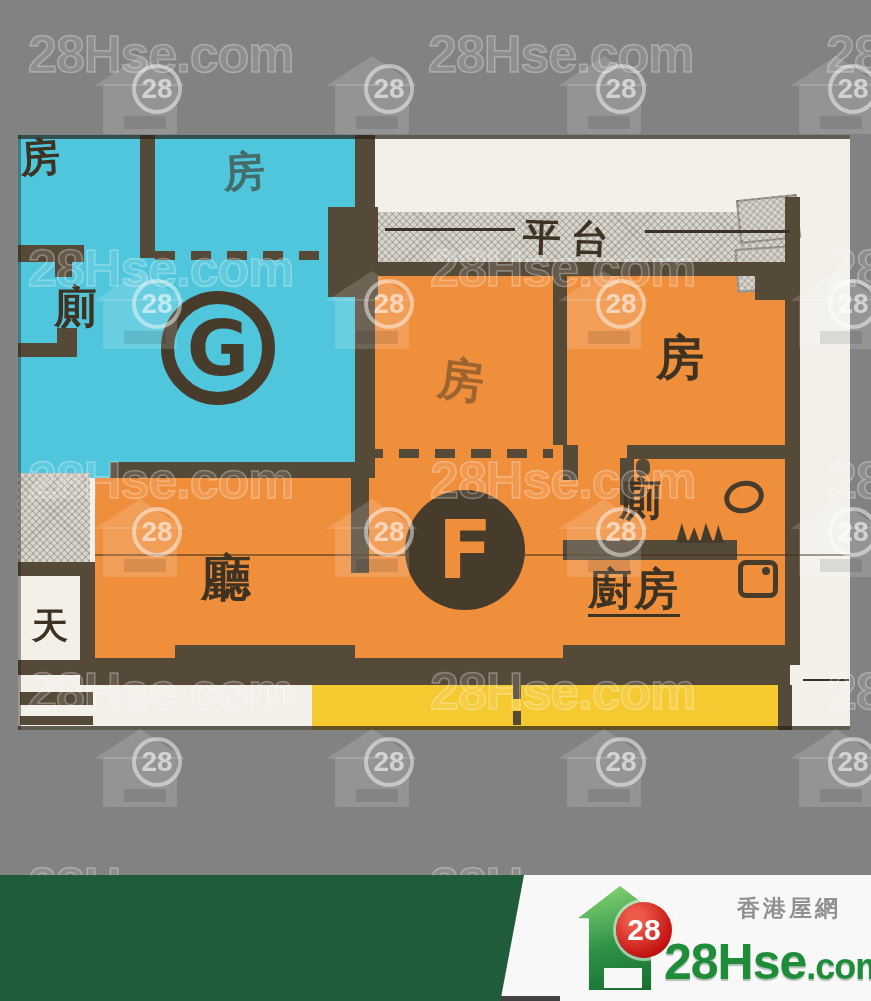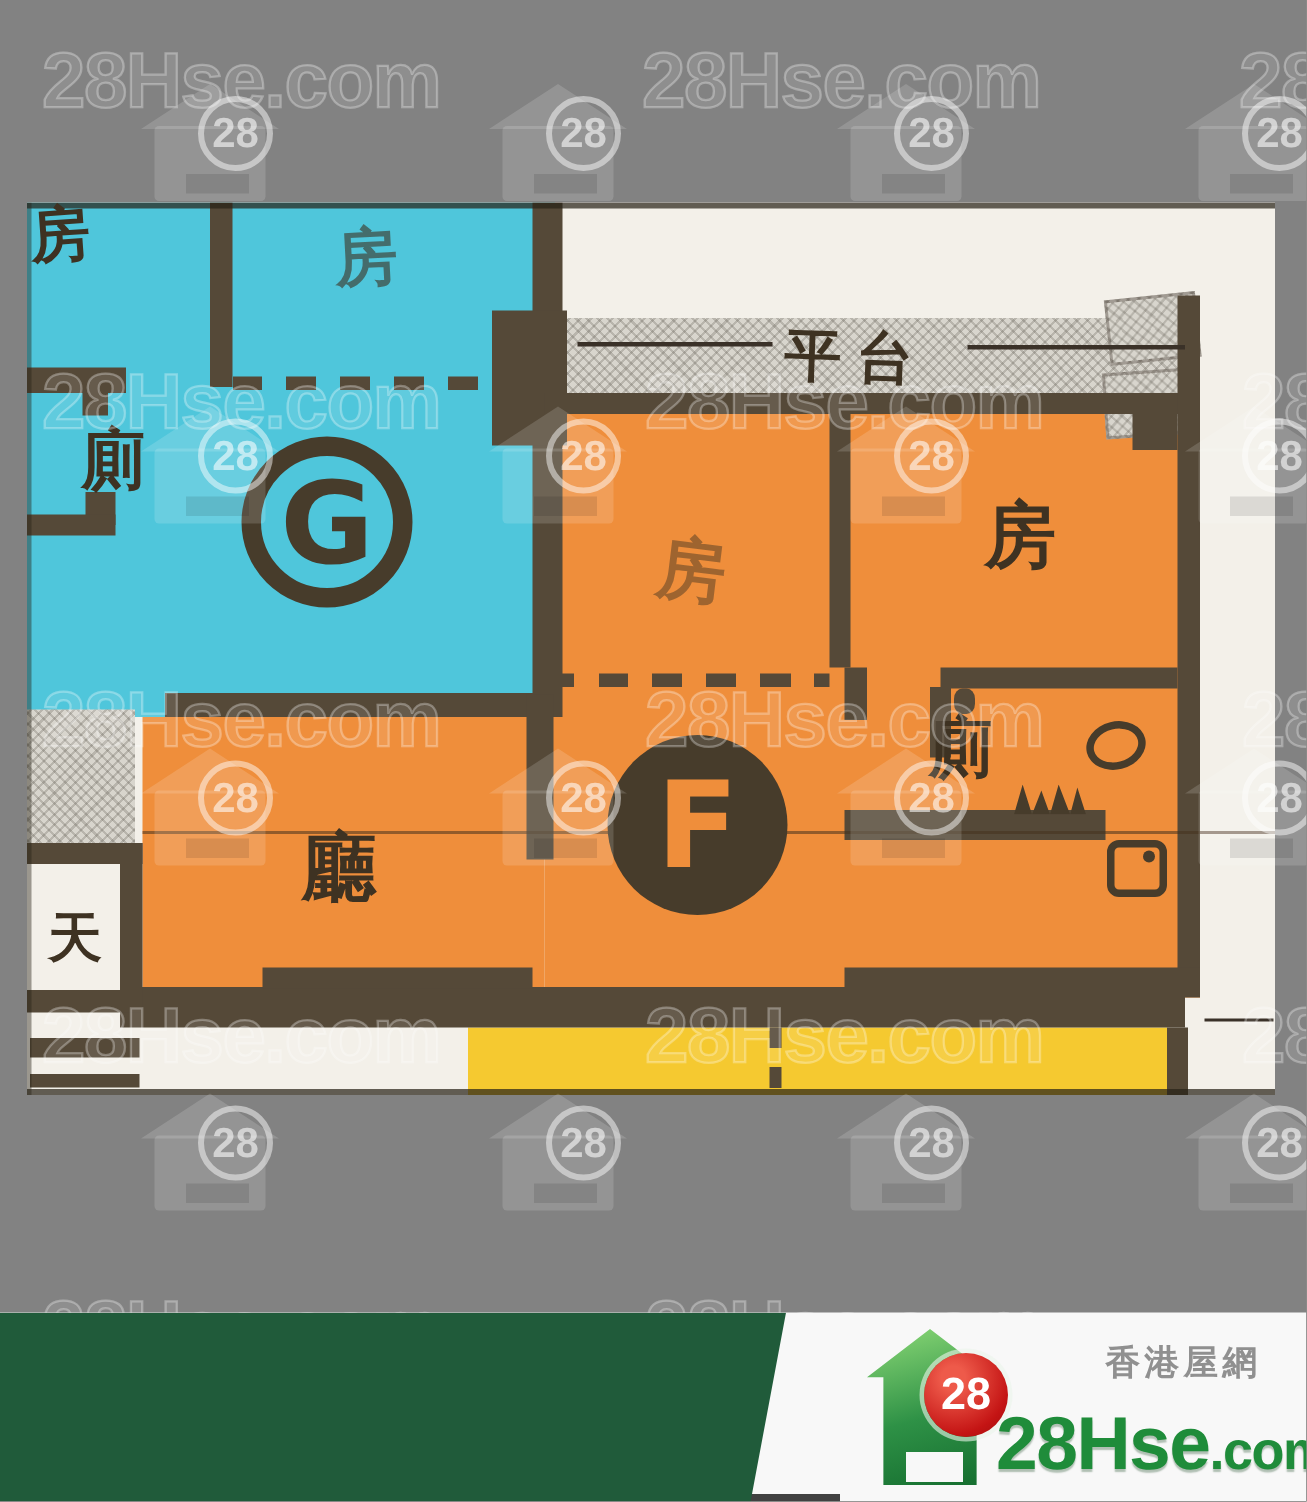--- a/index.html
+++ b/index.html
@@ -121,20 +121,21 @@
 
     <div class="lbl" style="left:2px;top:2px;font-size:40px;transform:rotate(-4deg);">房</div>
     <div class="lbl" style="left:205px;top:16px;font-size:42px;opacity:.6;transform:rotate(-3deg);">房</div>
     <div class="lbl" style="left:36px;top:150px;font-size:44px;">廁</div>
     <div class="badge badge-g" style="left:143px;top:156px;">G</div>
     <div class="lbl" style="left:505px;top:84px;font-size:38px;letter-spacing:10px;transform:rotate(2deg);">平台</div>
     <div class="lbl" style="left:420px;top:222px;font-size:46px;opacity:.45;transform:rotate(7deg);">房</div>
     <div class="lbl" style="left:638px;top:198px;font-size:48px;">房</div>
     <div class="badge badge-f" style="left:387px;top:355px;">F</div>
     <div class="lbl" style="left:601px;top:342px;font-size:44px;">廁</div>
+    <div class="lbl" style="left:570px;top:432px;font-size:44px;border-bottom:3px solid #3e3222;padding-bottom:3px;letter-spacing:2px;">廚房</div>
     <div class="lbl" style="left:183px;top:418px;font-size:50px;">廳</div>
     <div class="lbl" style="left:14px;top:472px;font-size:36px;">天</div>
 
     <div class="icon-outline" style="left:706px;top:346px;width:40px;height:32px;border-radius:50%;transform:rotate(-14deg);"></div>
     <div class="icon-outline" style="left:720px;top:425px;width:40px;height:38px;border-radius:8px;"></div>
     <div class="abs" style="left:744px;top:432px;width:8px;height:8px;border-radius:50%;background:#473c2b;"></div>
     <div class="zigzag" style="left:658px;top:388px;width:48px;height:20px;"></div>
   </div>
 
   <div class="wm-layer">

